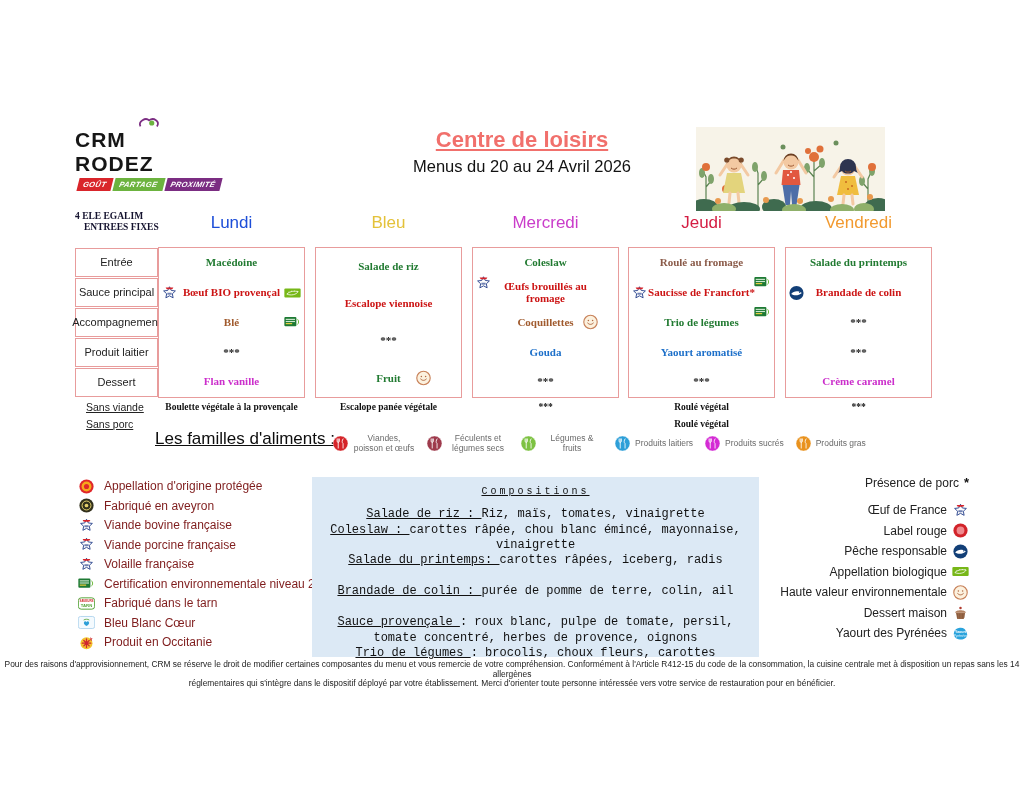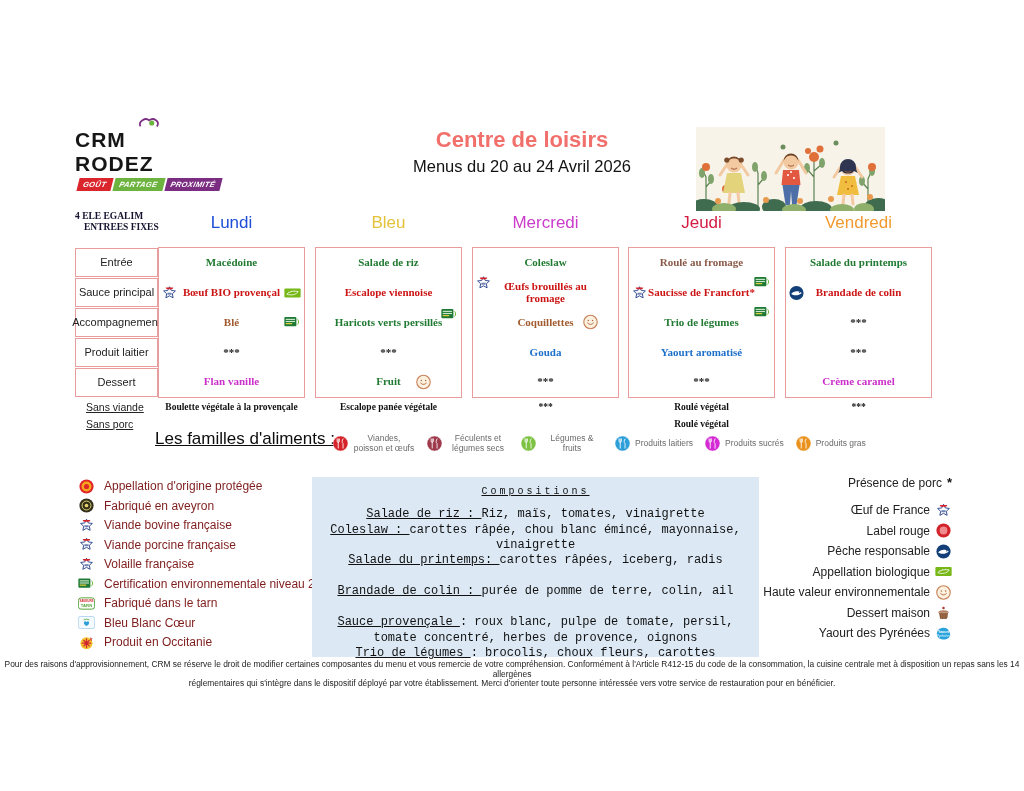--- a/index.html
+++ b/index.html
@@ -8,21 +8,21 @@
 
   
   .logo{position:absolute;left:75px;top:128px;width:130px;}
   .logo-text{font-family:"Liberation Sans",sans-serif;font-weight:bold;font-size:21px;
              letter-spacing:1px;color:#161616;position:relative;}
   .logo-doodle{position:absolute;left:62px;top:-12px;width:26px;height:14px;}
   .logo-banner{display:flex;margin-top:2px;transform:skewX(-14deg);margin-left:3px;}
   .logo-banner span{color:#fff;font-size:7.5px;font-weight:bold;font-style:italic;
                     padding:2px 6px 2px 5px;margin-right:2px;letter-spacing:.4px;}
   .title-wrap{position:absolute;left:322px;top:127px;width:400px;text-align:center;}
-  .page-title{font-size:22px;font-weight:bold;color:#f1706c;}
+  .page-title{font-size:22px;font-weight:bold;color:#f1706c;text-decoration:underline;}
   .page-subtitle{font-size:16.5px;color:#121212;margin-top:4px;}
   .illu{position:absolute;left:696px;top:127px;width:189px;height:84px;}
 
   
   .corner{position:absolute;left:75px;top:211px;font-family:"Liberation Serif",serif;
           font-weight:bold;font-size:9.5px;line-height:1.2;color:#14122e;}
   .corner .l2{margin-left:9px;}
   .day-h{position:absolute;top:213px;width:147px;text-align:center;font-size:17px;}
   .c0{left:158px}.c1{left:315px}.c2{left:472px}.c3{left:628px}.c4{left:785px}
 
@@ -51,21 +51,21 @@
   .fam-row{position:absolute;left:332px;top:434px;display:flex;gap:11px;align-items:center;}
   .fam-item{display:flex;align-items:center;gap:4px;}
   .fam-item svg{width:17px;height:17px;flex:0 0 auto;}
   .fam-label{font-size:8.5px;color:#6a6a6a;line-height:1.15;text-align:center;max-width:62px;}
 
   
   .ll{position:absolute;left:78px;top:478px;display:flex;flex-direction:column;gap:3px;}
   .ll-item{display:flex;align-items:center;gap:9px;height:16.5px;}
   .ll-item svg{width:17px;height:17px;flex:0 0 auto;}
   .ll-text{font-size:12px;color:#7f1d1d;}
-  .rl{position:absolute;right:72px;top:474px;display:flex;flex-direction:column;
+  .rl{position:absolute;right:55px;top:474px;display:flex;flex-direction:column;
       align-items:flex-end;gap:3.5px;}
   .rl-item{display:flex;align-items:center;gap:5px;height:17px;}
   .rl-item svg{width:17px;height:17px;flex:0 0 auto;}
   .rl-item.first{margin-bottom:7px;}
   .rl-text{font-size:12px;color:#222;}
   .star-char{font-size:13px;font-weight:bold;color:#111;}
 
   
   .comp{position:absolute;left:312px;top:477px;width:447px;height:180px;background:#dce9f5;
         box-sizing:border-box;padding:9px 10px 0 10px;
@@ -320,28 +320,20 @@
   </div>
 
   <div class="day-col c1">
     <div class="mrow">
       <span class="mtext" style="color: rgb(33, 122, 49);">Salade de riz</span>
     </div>
     <div class="mrow">
       <span class="mtext" style="color: rgb(204, 20, 20);">Escalope viennoise</span>
     </div>
     <div class="mrow">
-      <span class="mtext" style="color: rgb(33, 122, 49);">Haricots verts persillés</span>
-      <span class="icr" style="top:20%">
-          <svg viewBox="0 0 24 24">
-            <use href="#sym-ce2"></use>
-          </svg>
-        </span>
-    </div>
-    <div class="mrow">
       <span class="mtext" style="color: rgb(26, 26, 26);">***</span>
     </div>
     <div class="mrow">
       <span class="mtext" style="color: rgb(33, 122, 49);">Fruit</span>
       <span class="icr" style="right:28px">
           <svg viewBox="0 0 24 24">
             <use href="#sym-hve"></use>
           </svg>
         </span>
     </div>

